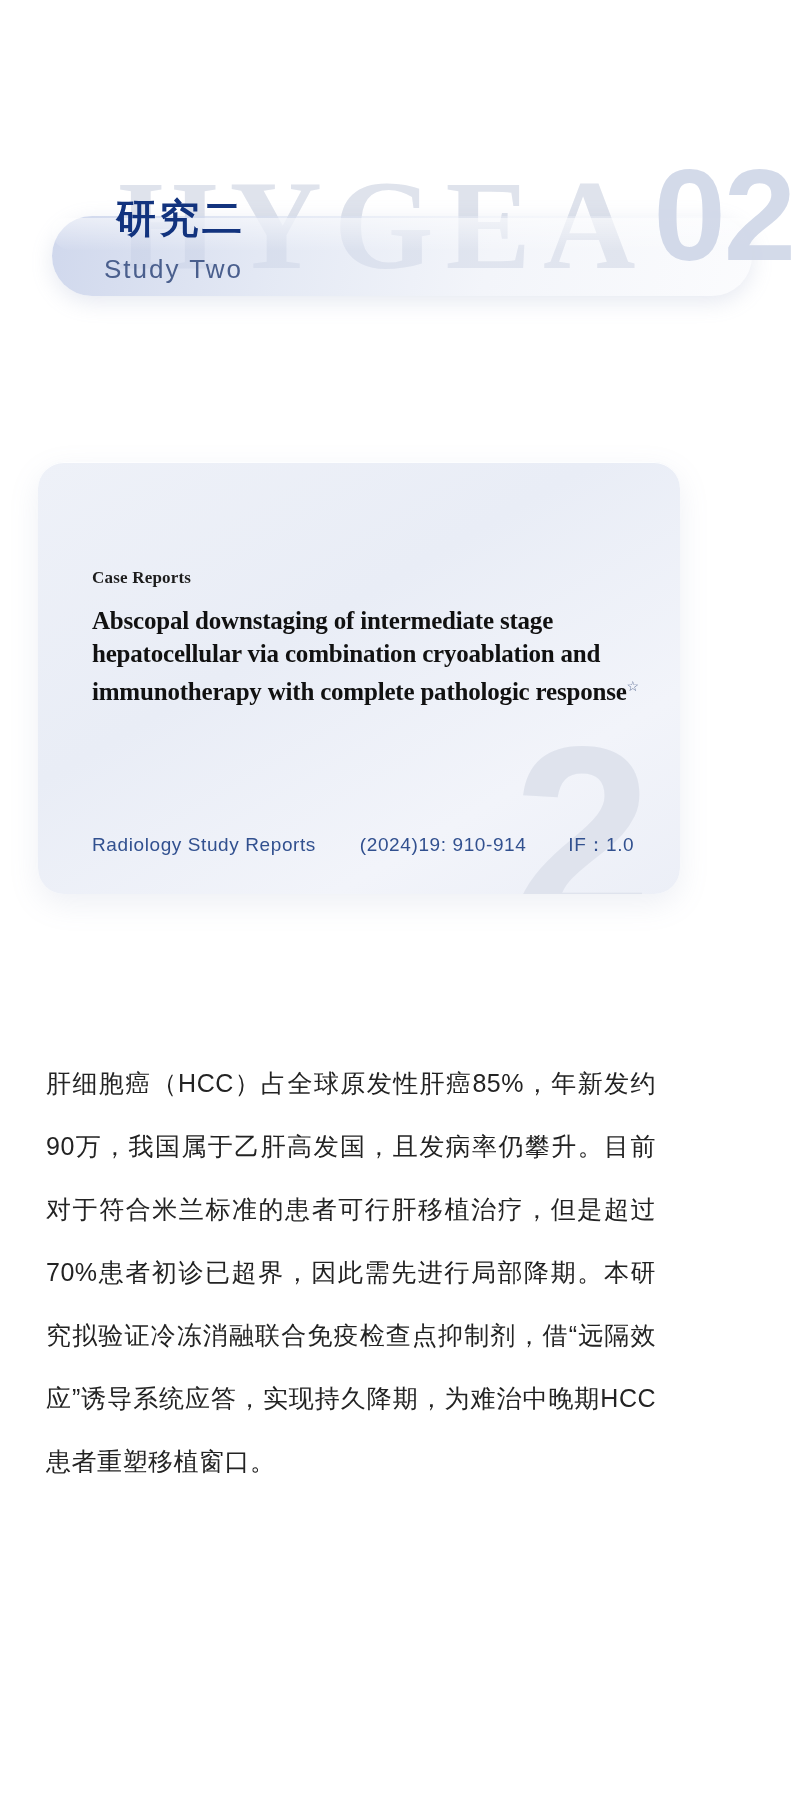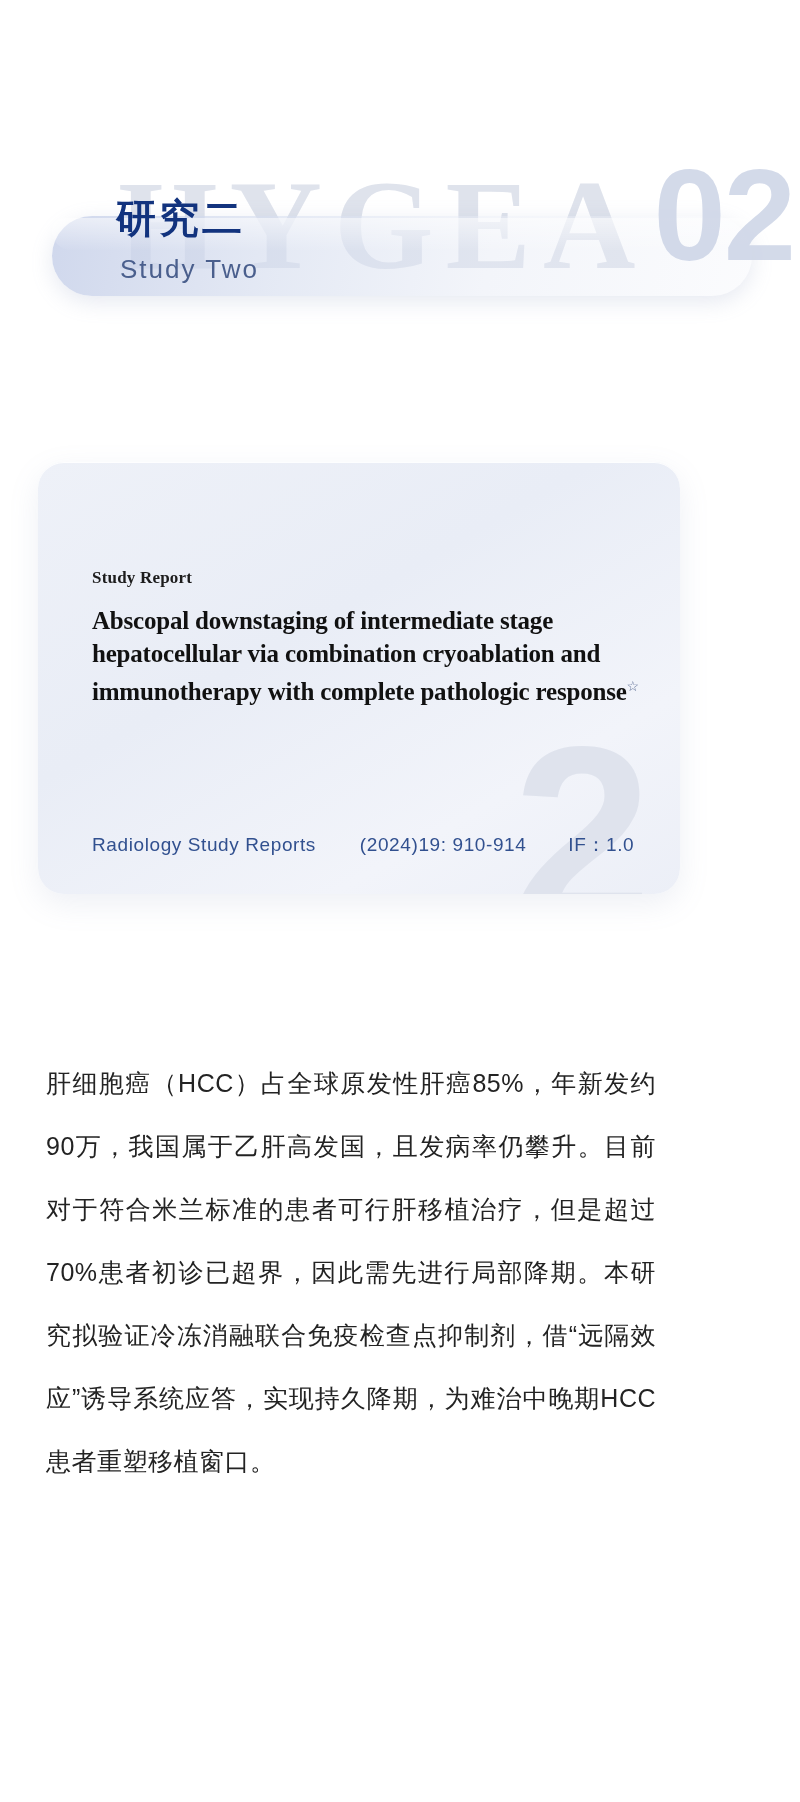--- a/index.html
+++ b/index.html
@@ -65,21 +65,21 @@
     left: 116px;
     top: 42px;
     font-size: 40px;
     font-weight: 700;
     color: #12337e;
     letter-spacing: 3px;
     line-height: 52px;
   }
   .banner-en {
     position: absolute;
-    left: 120px;
+    left: 104px;
     top: 102px;
     font-size: 26px;
     color: #4a5f8d;
     letter-spacing: 2px;
     font-weight: 400;
     line-height: 34px;
   }
   .banner-num {
     position: absolute;
     right: 6px;
@@ -180,21 +180,21 @@
   <div class="banner-ghost">HYGEA</div>
   <div class="banner-pill"></div>
   <div class="banner-pill-hl"></div>
   <div class="banner-num">02</div>
   <div class="banner-cn">研究二</div>
   <div class="banner-en">Study Two</div>
 </div>
 
 <div class="card">
   <div class="card-ghost-num">2</div>
-  <div class="card-kicker">Study Report</div>
+  <div class="card-kicker">Case Reports</div>
   <div class="card-title"><span>Abscopal downstaging of intermediate stage hepatocellular via combination cryoablation and immunotherapy with complete pathologic response</span><span class="mark">☆</span></div>
   <div class="card-meta">
     <span class="journal">Radiology Study Reports</span>
     <span class="cite">(2024)19: 910-914</span>
     <span class="impact">IF：1.0</span>
   </div>
 </div>
 
 <div class="body-text">肝细胞癌（HCC）占全球原发性肝癌85%，年新发约90万，我国属于乙肝高发国，且发病率仍攀升。目前对于符合米兰标准的患者可行肝移植治疗，但是超过70%患者初诊已超界，因此需先进行局部降期。本研究拟验证冷冻消融联合免疫检查点抑制剂，借“远隔效应”诱导系统应答，实现持久降期，为难治中晚期HCC患者重塑移植窗口。</div>
 

